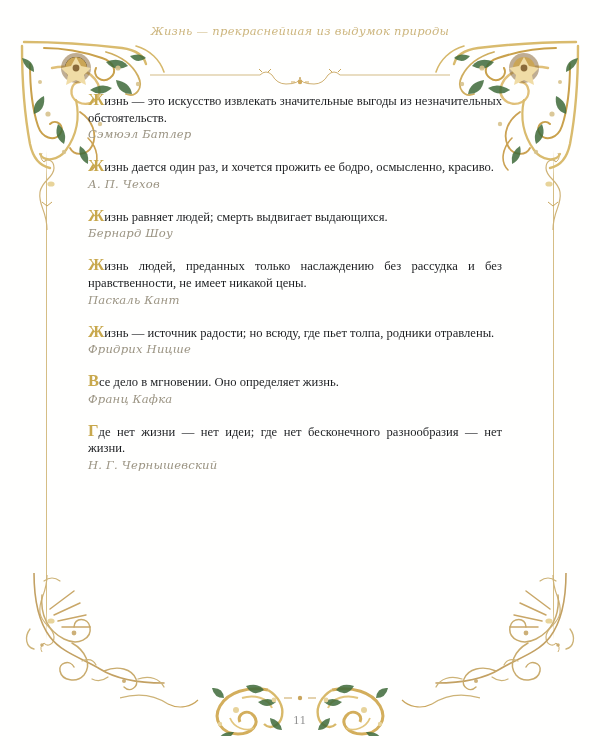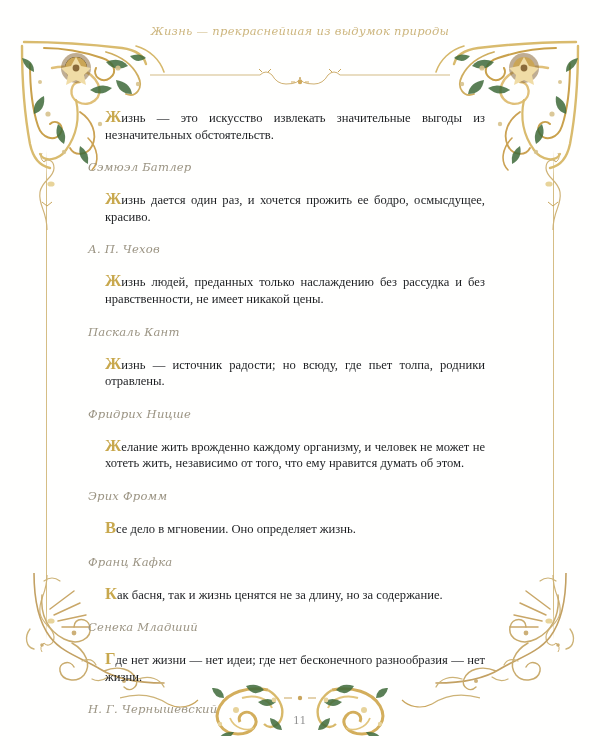--- a/index.html
+++ b/index.html
@@ -106,21 +106,21 @@
   }
   .quote { margin-bottom: 17px; }
   .quote-text {
     font-family: "Liberation Serif", "DejaVu Serif", serif;
     font-size: 12.6px;
     line-height: 16.6px;
     color: #1d1f22;
     text-align: justify;
     text-justify: inter-word;
     hyphens: manual;
-    margin: 17px;
+    margin: 0;
   }
   .quote-text .dropcap {
     font-size: 16.5px;
     line-height: 16.5px;
     color: #c8a84d;
     font-weight: 700;
     letter-spacing: 0;
   }
   .attribution {
     font-family: "DejaVu Serif", "Liberation Serif", serif;
@@ -353,50 +353,46 @@
   <div class="folio">11</div>
 
   <div class="column">
 
     <div class="quote">
       <p class="quote-text"><span class="dropcap">Ж</span><span>изнь — это искусство извлекать значительные выгоды из незначительных обстоятельств.</span></p>
       <p class="attribution">Сэмюэл Батлер</p>
     </div>
 
     <div class="quote">
-      <p class="quote-text"><span class="dropcap">Ж</span><span>изнь дается один раз, и хочется прожить ее бодро, осмыс­дущее, красиво.</span></p>
+      <p class="quote-text"><span class="dropcap">Ж</span><span>изнь дается один раз, и хочется прожить ее бодро, осмыс­ленно, красиво.</span></p>
       <p class="attribution">А. П. Чехов</p>
     </div>
 
 
+    <div class="quote">
+      <p class="quote-text"><span class="dropcap">Ж</span><span>изнь равняет людей; смерть выдвигает выдающихся.</span></p>
+      <p class="attribution">Бернард Шоу</p>
+    </div>
 
     <div class="quote">
       <p class="quote-text"><span class="dropcap">Ж</span><span>изнь людей, преданных только наслаждению без рассудка и без нравственности, не имеет никакой цены.</span></p>
       <p class="attribution">Паскаль Кант</p>
     </div>
 
     <div class="quote">
       <p class="quote-text"><span class="dropcap">Ж</span><span>изнь — источник радости; но всюду, где пьет толпа, родни­ки отравлены.</span></p>
       <p class="attribution">Фридрих Ницше</p>
     </div>
 
-    <div class="quote">
-      <p class="quote-text"><span class="dropcap">Ж</span><span>елание жить врожденно каждому организму, и человек не может не хотеть жить, независимо от того, что ему нравится думать об этом.</span></p>
-      <p class="attribution">Эрих Фромм</p>
-    </div>
 
     <div class="quote">
       <p class="quote-text"><span class="dropcap">В</span><span>се дело в мгновении. Оно определяет жизнь.</span></p>
       <p class="attribution">Франц Кафка</p>
     </div>
 
-    <div class="quote">
-      <p class="quote-text"><span class="dropcap">К</span><span>ак басня, так и жизнь ценятся не за длину, но за содержание.</span></p>
-      <p class="attribution">Сенека Младший</p>
-    </div>
 
     <div class="quote">
       <p class="quote-text"><span class="dropcap">Г</span><span>де нет жизни — нет идеи; где нет бесконечного разнообра­зия — нет жизни.</span></p>
       <p class="attribution">Н. Г. Чернышевский</p>
     </div>
 
   </div>
 </div>
 
 </body></html>

